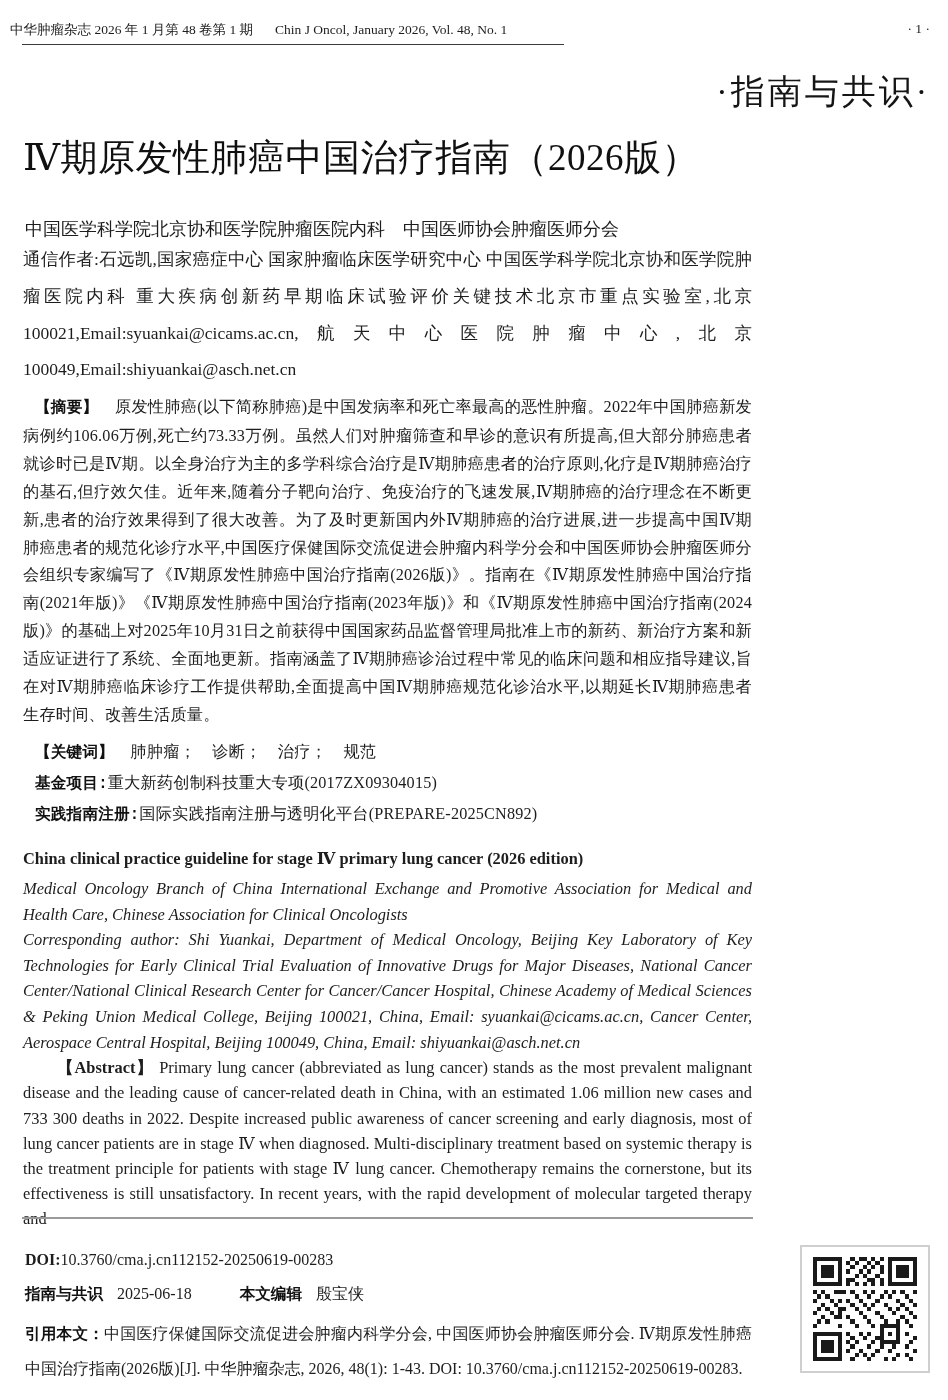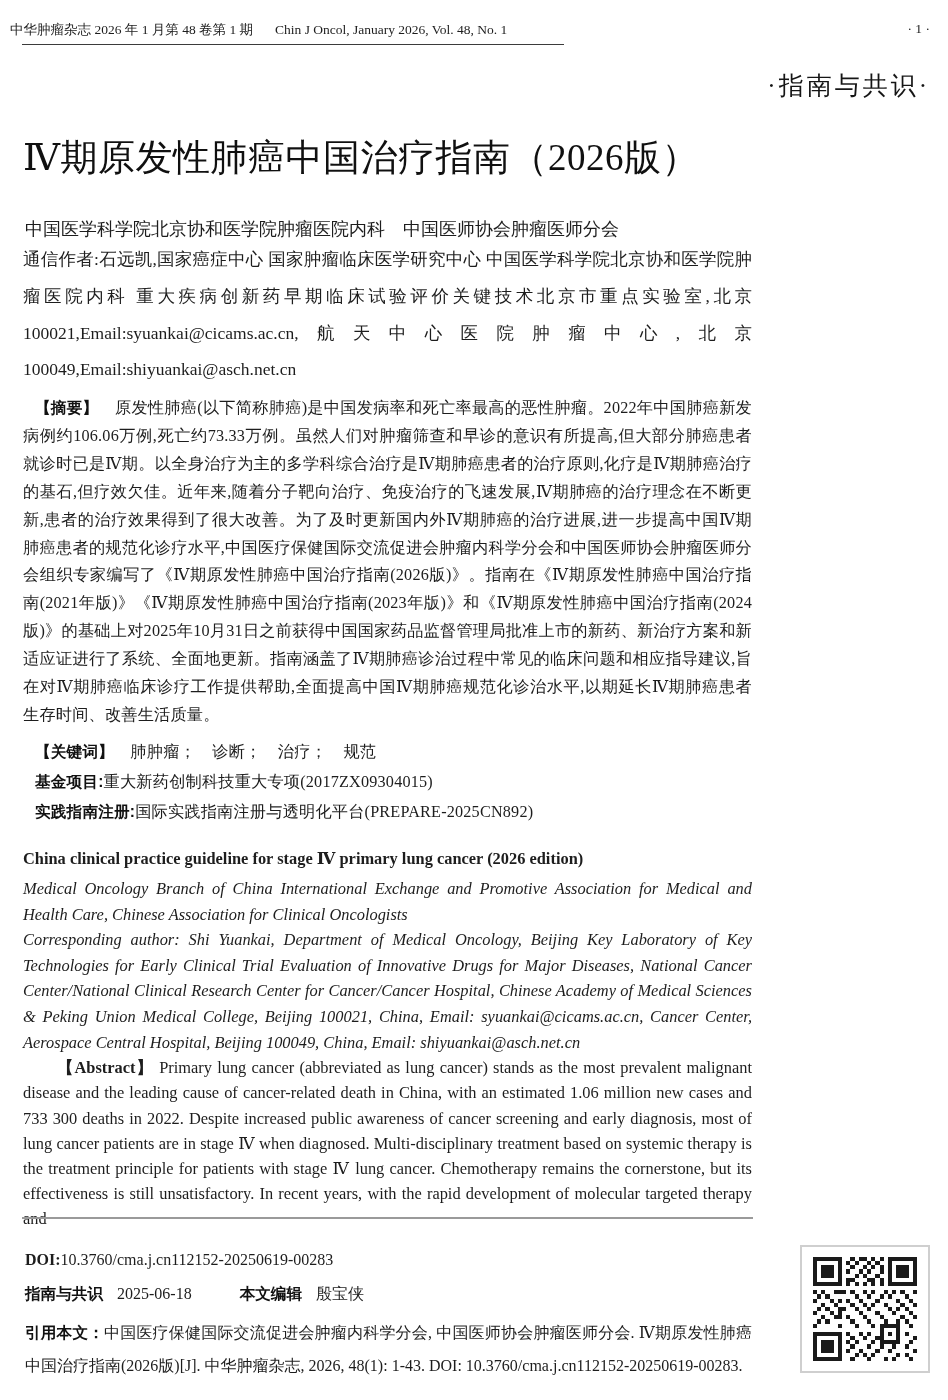--- a/index.html
+++ b/index.html
@@ -4,32 +4,32 @@
 <style>
   html,body{margin:0;padding:0;background:#ffffff;}
   .page{
     position:relative;width:948px;height:1400px;background:#ffffff;overflow:hidden;
     font-family:"Liberation Serif","DejaVu Serif",serif;color:#1d1d1d;
   }
   
   .runhead{position:absolute;top:21px;left:10px;right:18px;display:flex;justify-content:space-between;font-size:13.5px;white-space:nowrap;}
   .runhead .cn{margin-right:22px;}
   .head-rule{position:absolute;top:44px;left:22px;width:542px;border-top:1.6px solid #3b3b3b;}
-  .section-tag{position:absolute;top:69px;right:18px;font-size:25px;letter-spacing:3px;color:#151515;}
+  .section-tag{position:absolute;top:69px;right:18px;font-size:34px;letter-spacing:3px;color:#151515;}
   
   .art-title{position:absolute;top:133px;left:23px;width:760px;font-size:37px;font-weight:400;color:#101010;letter-spacing:0.5px;white-space:nowrap;}
   .authors{position:absolute;top:217px;left:25px;font-size:18px;white-space:nowrap;}
   .corr-cn{position:absolute;top:241px;left:23px;width:729px;font-size:17.5px;line-height:36.8px;text-align:justify;margin:0;}
   
   .cn-abs-area{position:absolute;top:394px;left:23px;width:729px;}
   .cn-abs-area p{margin:0;font-size:16.2px;letter-spacing:0.2px;}
   p.abs-cn{line-height:27.9px;text-align:justify;text-indent:12px;}
   p.kw-line{margin-top:7px;line-height:30px;text-indent:12px;}
   p.fund-line,p.reg-line{line-height:30px;text-indent:12px;}
-  .lbl-hei{font-family:Liberation Sans, sans-serif;font-weight:bold;font-size:15.6px;color:#111;}
+  .lbl-hei{font-family:Liberation Mono, monospace;font-weight:bold;font-size:15.6px;color:#111;}
   
   .en-area{position:absolute;top:846px;left:23px;width:729px;font-size:16.4px;}
   .en-area p{margin:0;}
   p.en-title{font-weight:bold;line-height:26px;margin-bottom:4px;}
   p.en-affil,p.en-corr{font-style:italic;line-height:25.6px;text-align:justify;}
   p.en-abs{line-height:25.2px;text-align:justify;text-indent:34px;}
   .b{font-weight:bold;}
   
   .foot-rule{position:absolute;top:1217px;left:22px;width:731px;border-top:2px solid #9a9a9a;}
   .footer{position:absolute;top:1240px;left:25px;width:727px;font-size:16px;margin-top:8px;}

